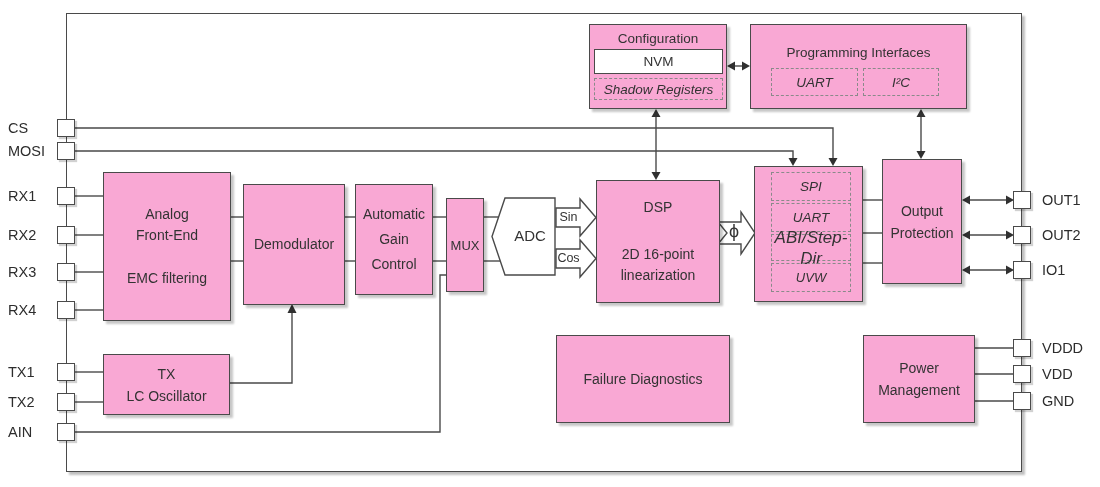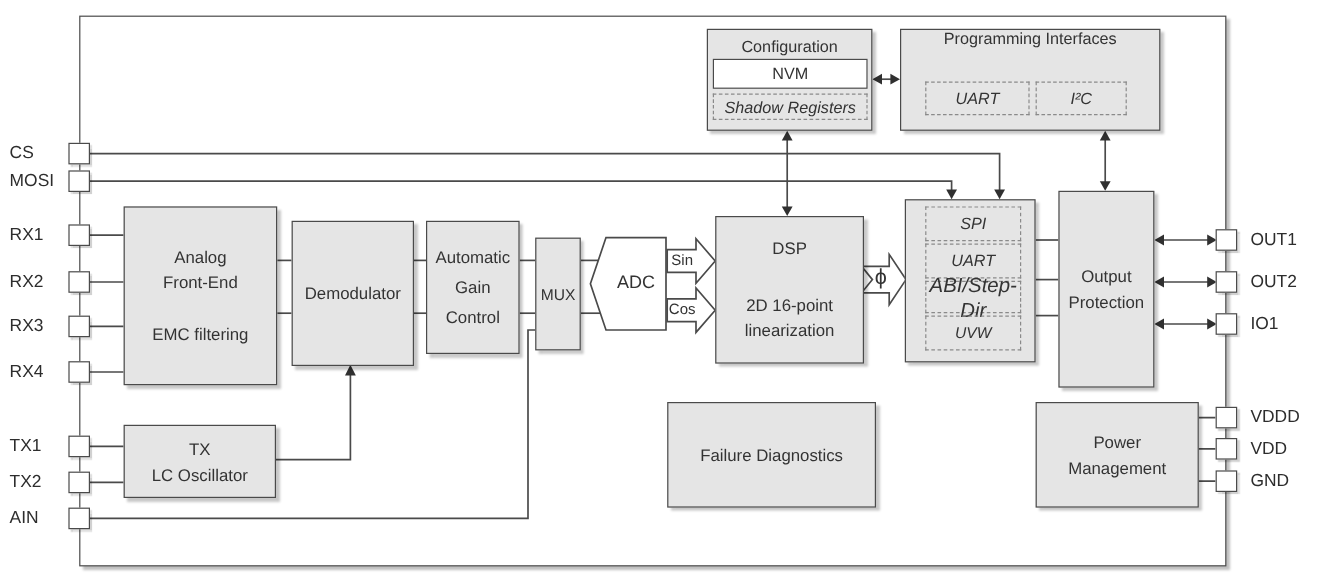--- a/index.html
+++ b/index.html
@@ -2,21 +2,21 @@
 <html><head>
 <meta charset="utf-8">
 <style>
   html,body{margin:0;padding:0;background:#fff;}
   #stage{position:relative;width:1100px;height:487px;background:#fff;overflow:hidden;
          font-family:"Liberation Sans","DejaVu Sans",sans-serif;color:#333;}
   .abs{position:absolute;box-sizing:border-box;}
   #chip-border{left:66px;top:13px;width:956px;height:459px;border:1.5px solid #4a4a4a;
                box-shadow:3px 3px 2px rgba(0,0,0,.25);z-index:0;}
   #wires{position:absolute;left:0;top:0;width:1100px;height:487px;z-index:1;}
-  .blk{position:absolute;box-sizing:border-box;background:#e5e5e5;border:1.5px solid #4a4a4a;
+  .blk{position:absolute;box-sizing:border-box;background:#f9a8d4;border:1.5px solid #4a4a4a;
        box-shadow:3px 3px 2px rgba(0,0,0,.22);display:flex;flex-direction:column;
        align-items:center;justify-content:center;text-align:center;
        font-size:14px;line-height:21px;color:#333;z-index:2;}
   .dashbox{position:absolute;box-sizing:border-box;border:1px dashed #8a8a8a;display:flex;
        align-items:center;justify-content:center;font-size:13.5px;color:#333;font-style:italic;}
   .solidbox{position:absolute;box-sizing:border-box;border:1.6px solid #4a4a4a;display:flex;
        align-items:center;justify-content:center;font-size:13.5px;color:#333;background:#fff;}
   .pin{position:absolute;width:18px;height:18px;background:#fff;border:1.5px solid #4a4a4a;
        box-sizing:border-box;box-shadow:2px 2px 1px rgba(0,0,0,.18);z-index:3;}
   .pinlabel{position:absolute;font-size:14.5px;line-height:18px;color:#2d2d2d;z-index:4;white-space:nowrap;}
@@ -187,21 +187,21 @@
     <span class="title" style="margin-top:6px">Configuration</span>
     <div class="solidbox" style="left:4px;top:24px;width:129px;height:25px">
       <span>NVM</span>
     </div>
     <div class="dashbox" style="left:4px;top:53px;width:129px;height:22px">
       <span>Shadow Registers</span>
     </div>
   </div>
 
   <div class="blk" style="left:750px;top:24px;width:217px;height:85px;justify-content:flex-start">
-    <span class="title" style="margin-top:0">Programming Interfaces</span>
+    <span class="title" style="margin-top:20px">Programming Interfaces</span>
     <div class="dashbox" style="left:20px;top:43px;width:87px;height:28px">
       <span>UART</span>
     </div>
     <div class="dashbox" style="left:112px;top:43px;width:76px;height:28px">
       <span>I²C</span>
     </div>
   </div>
 
   <div class="blk" style="left:754px;top:166px;width:109px;height:136px">
     <div class="dashbox" style="left:16px;top:5px;width:80px;height:29px">
@@ -211,26 +211,26 @@
       <span>UART</span>
     </div>
     <div class="dashbox" style="left:16px;top:67px;width:80px;height:27px;font-size:17px">
       <span>ABI/Step-Dir</span>
     </div>
     <div class="dashbox" style="left:16px;top:96px;width:80px;height:29px;font-size:13px">
       <span>UVW</span>
     </div>
   </div>
 
-  <div class="blk" style="left:882px;top:159px;width:80px;height:164px;line-height:22px">
+  <div class="blk" style="left:882px;top:159px;width:80px;height:125px;line-height:22px">
     <span>Output</span>
     <span>Protection</span>
   </div>
 
   <div class="blk" style="left:556px;top:335px;width:174px;height:88px">
     <span>Failure Diagnostics</span>
   </div>
-  <div class="blk" style="left:863px;top:335px;width:136px;height:88px;line-height:22px">
+  <div class="blk" style="left:863px;top:335px;width:112px;height:88px;line-height:22px">
     <span>Power</span>
     <span>Management</span>
   </div>
 
 </div>
 
 </body></html>

